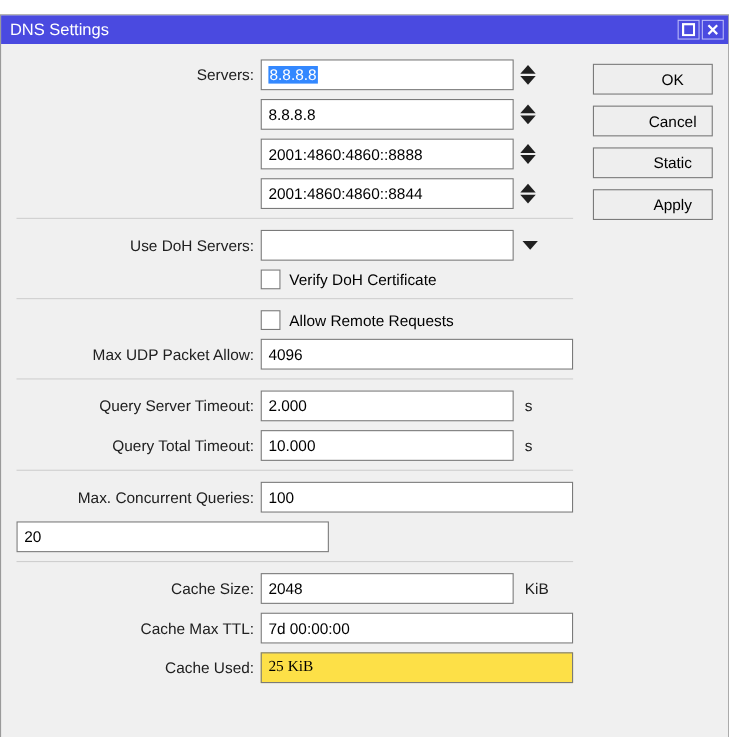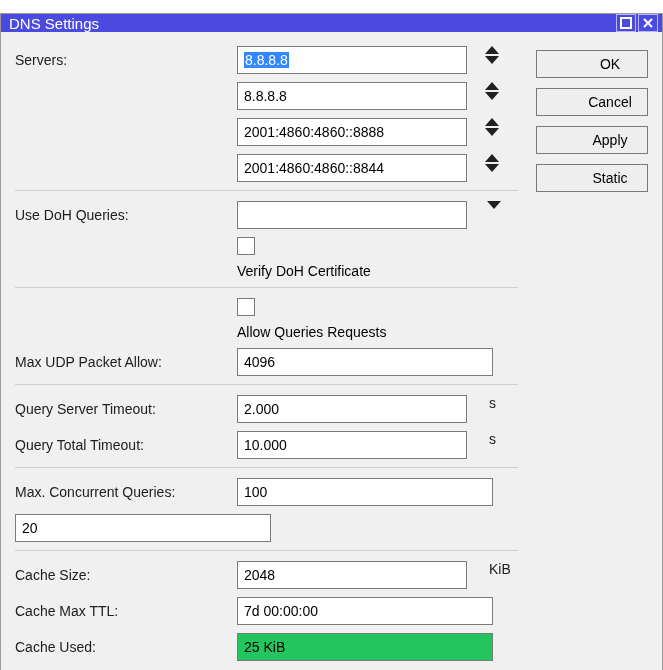--- a/index.html
+++ b/index.html
@@ -54,40 +54,40 @@
     cursor:pointer;
     display:flex; align-items:center; justify-content:center;padding-left:36px;
   }
 
   .row {
     display:flex; align-items:center;
     margin-bottom:8px;
   }
   .label {
     width:222px;
-    text-align:left;
+    text-align:right;
     padding-right:6px;
     color:#202020;
   }
   .field {
     flex:1;
-    display:flex; gap:16px;
+    display:flex; align-items:center; gap:4px;
   }
   input[type=text], .readonly {
     height:28px;
     border:1px solid #7a7a7a;
     background:#fff;
     padding:0 6px;
     font-size:14px;
     font-family:inherit;
     outline:none;
   }
-  .readonly { display:flex; align-items:center; background:#22c55e; }
+  .readonly { display:flex; align-items:center; background:#fde047;font-family:Liberation Serif, serif; }
   .w230 { width:230px; }
-  .w256 { width:256px; }
+  .w256 { width:284px; }
 
   .sel-text { background:#3388ff; color:#fff; padding:0 1px;}
 
   .spinner {
     display:flex; flex-direction:column;
     margin-left:2px;
     cursor:pointer;
   }
   .spinner .up, .spinner .down {
     width:0; height:0;
@@ -106,21 +106,21 @@
     cursor:pointer;
   }
 
   .sep {
     border:none;
     border-top:1px solid #cfcfcf;
     margin:6px 0 10px 0;
   }
 
   .chk {
-    display:flex; gap:8px;flex-direction:column;
+    display:flex; gap:8px;
   }
   .chk .box {
     width:18px; height:18px;
     border:1px solid #7a7a7a;
     background:#fff;
     cursor:pointer;
   }
   .unit { margin-left:6px; color:#202020; }
 </style>
 </head>
@@ -189,42 +189,42 @@
             <div class="up"></div>
             <div class="down"></div>
           </div>
         </div>
       </div>
 
 
       <hr class="sep">
 
       <div class="row">
-        <div class="label">Use DoH Queries:</div>
+        <div class="label">Use DoH Servers:</div>
         <div class="field">
           <input type="text" class="w230" value="" style="">
           <div class="dd-arrow"></div>
         </div>
       </div>
 
       <div class="row">
         <div class="label"></div>
         <div class="field chk">
           <div class="box"></div>
           <span>Verify DoH Certificate</span>
         </div>
       </div>
 
       <hr class="sep">
 
       <div class="row">
         <div class="label"></div>
         <div class="field chk">
           <div class="box"></div>
-          <span>Allow Queries Requests</span>
+          <span>Allow Remote Requests</span>
         </div>
       </div>
 
       <div class="row">
         <div class="label">Max UDP Packet Allow:</div>
         <div class="field">
           <input type="text" class="w256" value="4096" style="">
         </div>
       </div>
 
@@ -283,18 +283,18 @@
         <div class="field">
           <div class="readonly w256">25 KiB</div>
         </div>
       </div>
 
     </div>
 
     <div class="button-col">
       <div class="btn">OK</div>
       <div class="btn">Cancel</div>
+      <div class="btn">Static</div>
       <div class="btn">Apply</div>
-      <div class="btn">Static</div>
     </div>
 
   </div>
 </div>
 
 </body></html>

